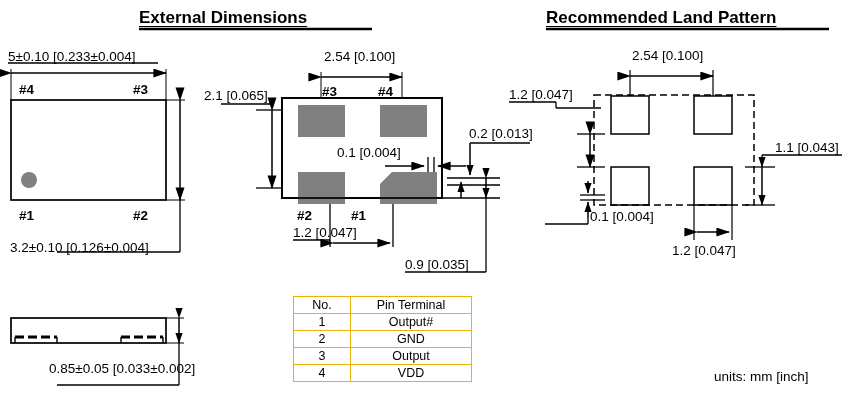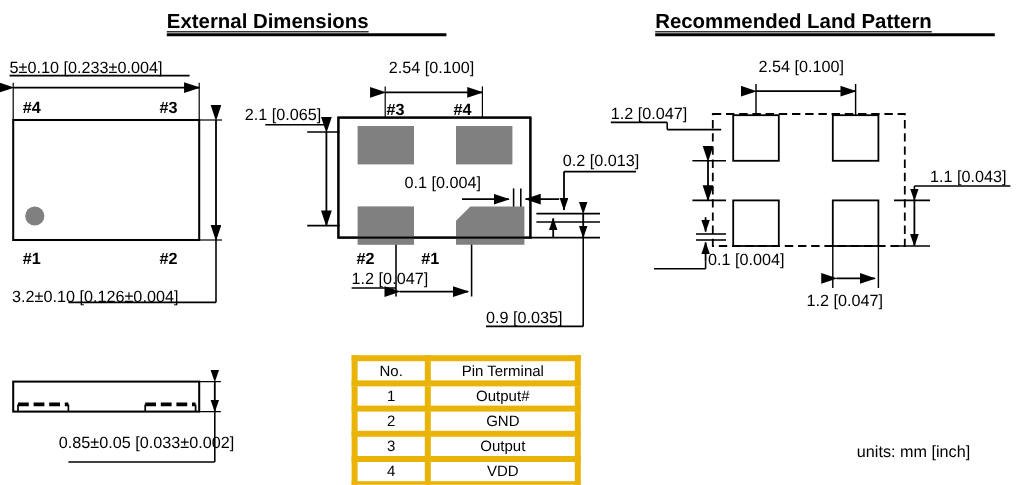--- a/index.html
+++ b/index.html
@@ -22,21 +22,21 @@
     line-height:1;
   }
   .pin{position:absolute;font-size:13.5px;font-weight:bold;white-space:nowrap;}
 
   
   .tbl{
     position:absolute;left:293px;top:296px;
     border-collapse:collapse;font-size:12.5px;
   }
   .tbl td{
-    border:5px solid #eab308;
+    border:1px solid #eab308;
     height:16px;line-height:16px;padding:0 2px;
     text-align:center;white-space:nowrap;
   }
   .tbl td.c1{width:52px;}
   .tbl td.c2{width:116px;margin-top:27px;}
 </style>
 </head>
 <body>
 
 <div class="stage">

